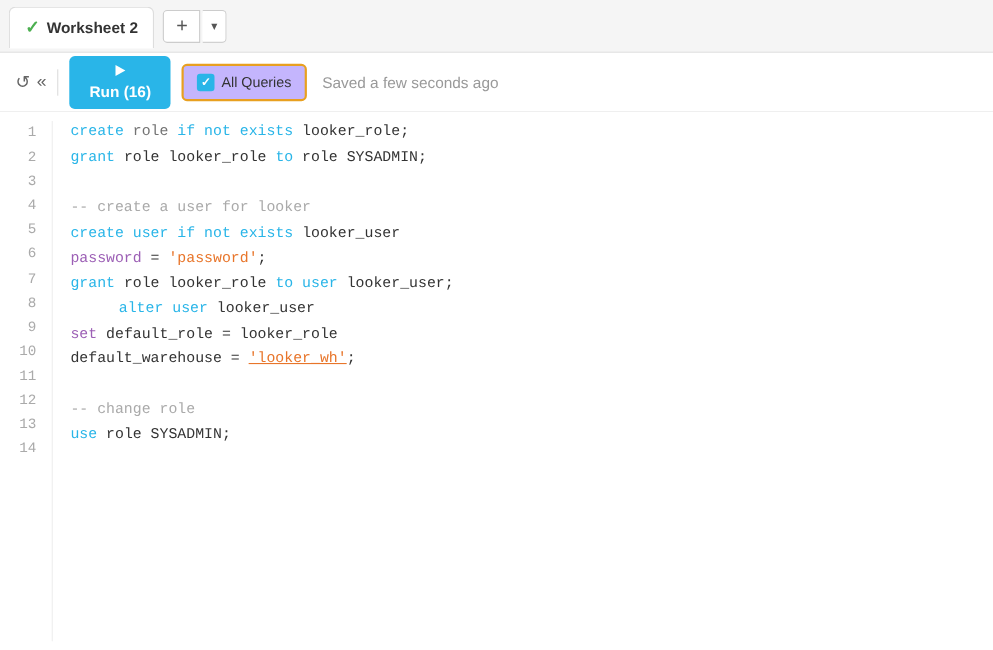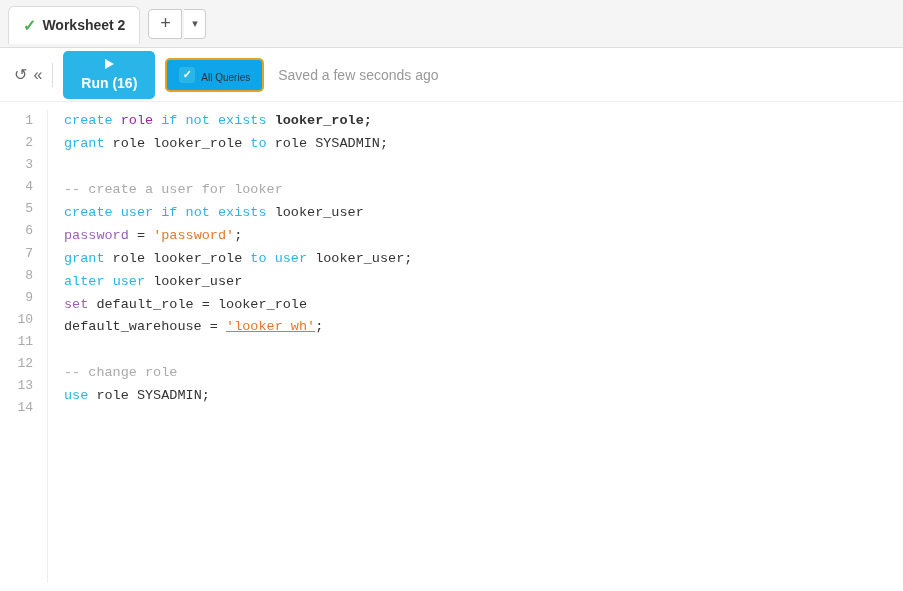--- a/index.html
+++ b/index.html
@@ -109,29 +109,29 @@
     .run-btn .play-icon {
       width: 0;
       height: 0;
       border-style: solid;
       border-width: 5px 0 5px 9px;
       border-color: transparent transparent transparent #fff;
       display: inline-block;
     }
     .all-queries-btn {
       display: flex;
-      align-items: flex-end;
+      align-items: flex-start;
       gap: 6px;
       border: 2px solid #e8a020;
       border-radius: 5px;
       padding: 7px 12px;
-      font-size: 10px;
+      font-size: 13px;
       font-weight: 500;
       cursor: pointer;
-      background: #0ea5e9;
+      background: #c4b5fd;
       color: #333;
     }
     .checkbox-icon {
       width: 16px;
       height: 16px;
       background: #29b5e8;
       border-radius: 3px;
       display: flex;
       align-items: center;
       justify-content: center;
@@ -227,28 +227,28 @@
       <div>7</div>
       <div>8</div>
       <div>9</div>
       <div>10</div>
       <div>11</div>
       <div>12</div>
       <div>13</div>
       <div>14</div>
     </div>
   <div class="code-content" id="code-lines">
-      <div class="code-line"><span style="color: rgb(41, 181, 232); font-weight: normal;">create</span><span style="color: #a21caf; font-weight: normal;"> role </span><span style="color: rgb(41, 181, 232); font-weight: normal;">if not exists</span><span style="color: rgb(51, 51, 51); font-weight: bold;"> looker_role;</span></div>
+      <div class="code-line"><span style="color: rgb(41, 181, 232); font-weight: normal;">create</span><span style="color: #737373; font-weight: normal;"> role </span><span style="color: rgb(41, 181, 232); font-weight: normal;">if not exists</span><span style="color: rgb(51, 51, 51); font-weight: normal;"> looker_role;</span></div>
       <div class="code-line"><span style="color: rgb(41, 181, 232); font-weight: normal;">grant</span><span style="color: rgb(51, 51, 51); font-weight: normal;"> role looker_role </span><span style="color: rgb(41, 181, 232); font-weight: normal;">to</span><span style="color: rgb(51, 51, 51); font-weight: normal;"> role SYSADMIN;</span></div>
       <div class="code-line">&nbsp;</div>
       <div class="code-line"><span style="color: rgb(170, 170, 170);">-- create a user for looker</span></div>
       <div class="code-line"><span style="color: rgb(41, 181, 232); font-weight: normal;">create</span><span style="color: rgb(51, 51, 51); font-weight: normal;"> </span><span style="color: rgb(41, 181, 232); font-weight: normal;">user</span><span style="color: rgb(51, 51, 51); font-weight: normal;"> </span><span style="color: rgb(41, 181, 232); font-weight: normal;">if not exists</span><span style="color: rgb(51, 51, 51); font-weight: normal;"> looker_user</span></div>
       <div class="code-line"><span style="color: rgb(156, 95, 181); font-weight: normal;">password</span><span style="color: rgb(51, 51, 51); font-weight: normal;"> = </span><span style="color: rgb(232, 117, 42);">'password'</span><span style="color: rgb(51, 51, 51); font-weight: normal;">;</span></div>
       <div class="code-line"><span style="color: rgb(41, 181, 232); font-weight: normal;">grant</span><span style="color: rgb(51, 51, 51); font-weight: normal;"> role looker_role </span><span style="color: rgb(41, 181, 232); font-weight: normal;">to</span><span style="color: rgb(51, 51, 51); font-weight: normal;"> </span><span style="color: rgb(41, 181, 232); font-weight: normal;">user</span><span style="color: rgb(51, 51, 51); font-weight: normal;"> looker_user;</span></div>
-      <div class="code-line"><span style="color: rgb(41, 181, 232); font-weight: normal;">alter</span><span style="color: rgb(51, 51, 51); font-weight: normal;"> </span><span style="color: rgb(41, 181, 232); font-weight: normal;">user</span><span style="color: rgb(51, 51, 51); font-weight: normal;"> looker_user</span></div>
+      <div class="code-line"><span style="color: rgb(41, 181, 232); font-weight: normal; margin-left: 44px;">alter</span><span style="color: rgb(51, 51, 51); font-weight: normal;"> </span><span style="color: rgb(41, 181, 232); font-weight: normal;">user</span><span style="color: rgb(51, 51, 51); font-weight: normal;"> looker_user</span></div>
       <div class="code-line"><span style="color: rgb(156, 95, 181); font-weight: normal;">set</span><span style="color: rgb(51, 51, 51); font-weight: normal; margin-top: 14px;"> default_role = looker_role</span></div>
       <div class="code-line"><span style="color: rgb(51, 51, 51); font-weight: normal;">default_warehouse = </span><span style="color: rgb(232, 117, 42); text-decoration: underline;">'looker_wh'</span><span style="color: rgb(51, 51, 51); font-weight: normal;">;</span></div>
       <div class="code-line">&nbsp;</div>
       <div class="code-line"><span style="color: rgb(170, 170, 170);">-- change role</span></div>
       <div class="code-line"><span style="color: rgb(41, 181, 232); font-weight: normal;">use</span><span style="color: rgb(51, 51, 51); font-weight: normal;"> role SYSADMIN;</span></div>
       <div class="code-line">&nbsp;</div>
     </div>
 </div>
 
 </body></html>

